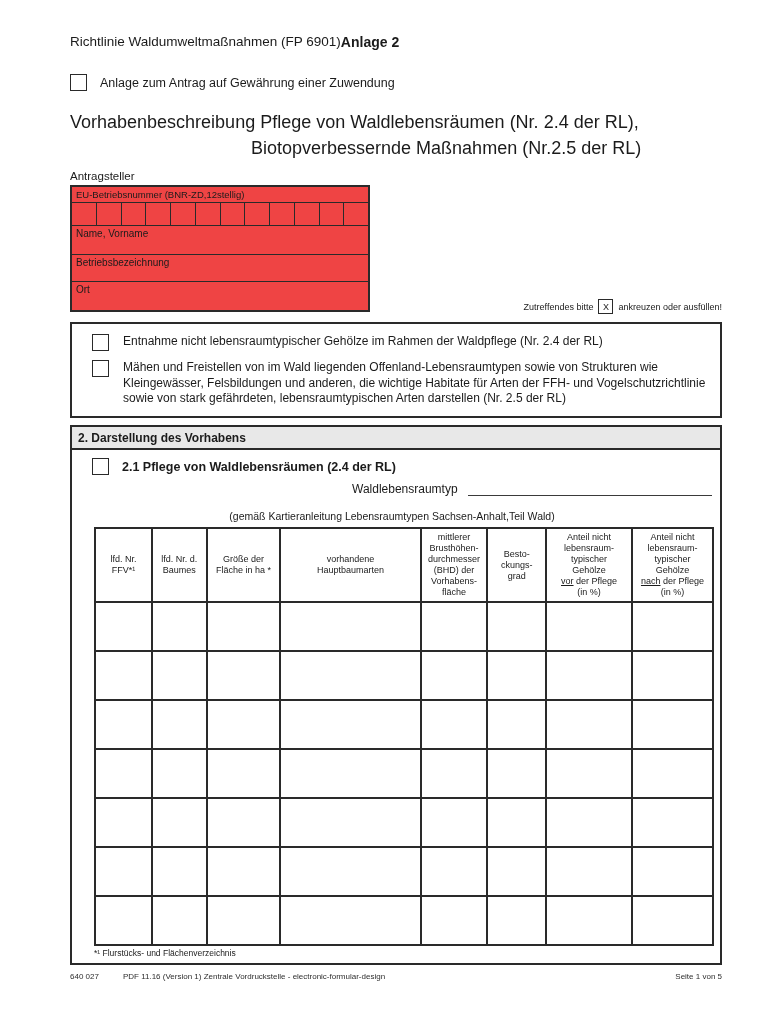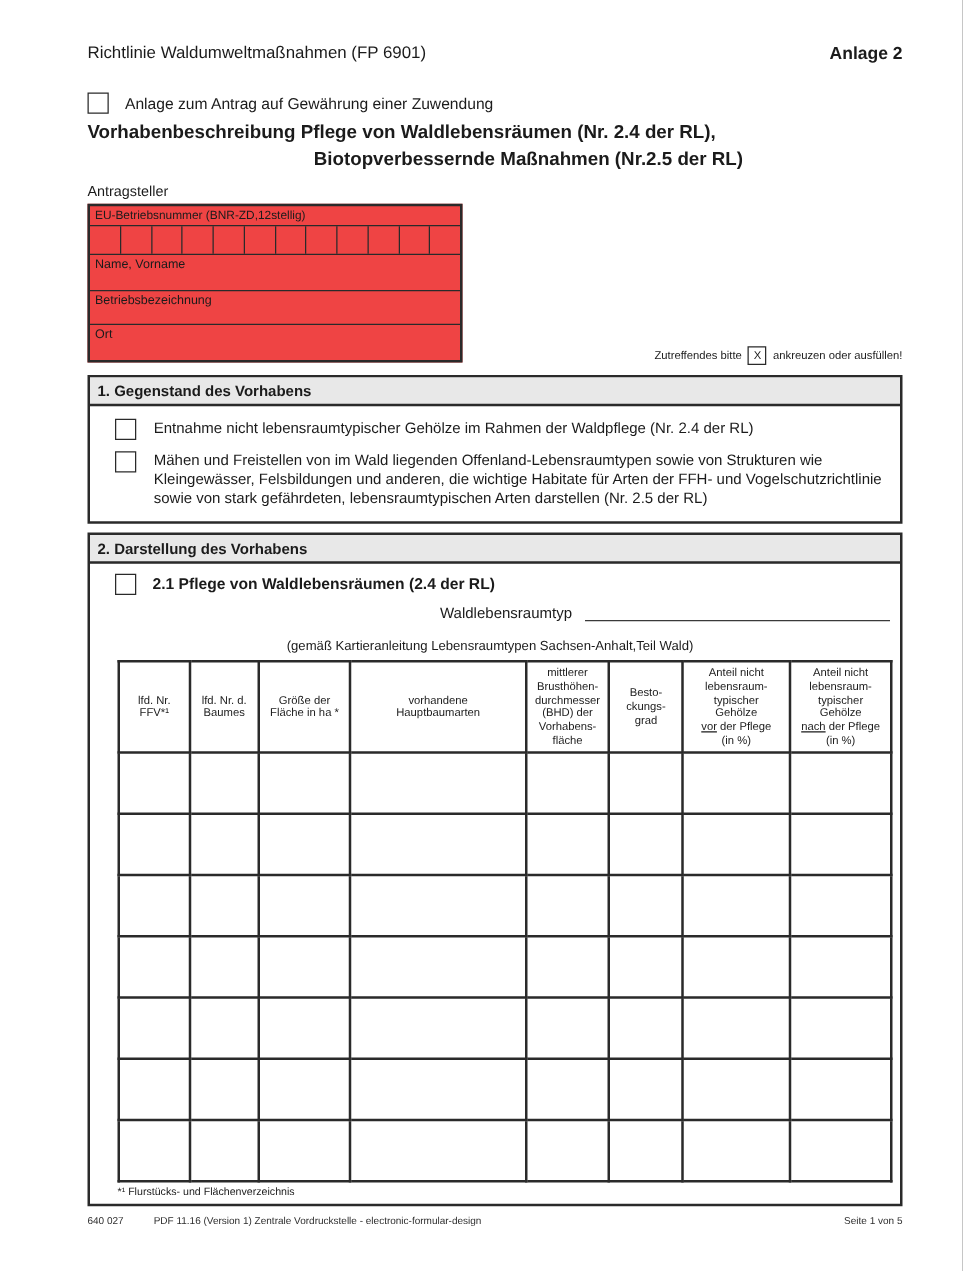--- a/index.html
+++ b/index.html
@@ -9,34 +9,34 @@
     background: #ffffff;
     margin: 0 auto;
     font-family: "Liberation Sans", "DejaVu Sans", sans-serif;
     color: #1b1b1b;
     padding: 34px 48px 0 70px;
     position: relative;
     overflow: hidden;
   }
 
   
-  .doc-header { display: flex; justify-content: space-between; align-items: flex-start; }
+  .doc-header { display: flex; align-items: flex-start; }
   .doc-title { font-size: 13.5px; }
   .annex { font-size: 14px; font-weight: bold; }
 
   .attach-row { margin-top: 24px; display: flex; align-items: center; gap: 13px; font-size: 12.5px; }
 
   .cb {
     width: 17px; height: 17px;
     border: 1.5px solid #2a2a2a;
     background: #fff;
     display: inline-block; flex: 0 0 auto;
   }
 
-  .main-title { margin-top: 4px; font-weight: bold; font-size: 15px; line-height: 1.45; }
+  .main-title { margin-top: 18px; font-weight: normal; font-size: 18px; line-height: 1.45; }
   .main-title .line2 { margin-left: 181px; }
 
   
   .applicant-label { margin-top: 9px; font-size: 11.5px; }
   .applicant-wrap { position: relative; margin-top: 3px; height: 127px; }
   .applicant-box { width: 300px; height: 127px; border: 2px solid #2a2a2a; background: #ef4444; }
   .eu-label { font-size: 9.5px; padding: 2px 4px 1px; height: 15px; }
   .eu-cells { display: flex; height: 23px; border-top: 1.5px solid #2a2a2a; }
   .eu-cell { flex: 1 1 0; border-right: 1.5px solid #2a2a2a; }
   .eu-cell:last-child { border-right: none; }
@@ -151,21 +151,20 @@
       </div>
     </div>
     <div class="hint-row">
       <span>Zutreffendes bitte</span>
       <span class="hint-box">X</span>
       <span>ankreuzen oder ausfüllen!</span>
     </div>
   </div>
 
   <div class="section">
-    <div class="section-header">1. Gegenstand des Vorhabens</div>
     <div class="s1-body">
       <div class="option">
         <span class="cb"></span>
         <span class="option-text">Entnahme nicht lebensraumtypischer Gehölze im Rahmen der Waldpflege (Nr. 2.4 der RL)</span>
       </div>
       <div class="option">
         <span class="cb"></span>
         <span class="option-text">Mähen und Freistellen von im Wald liegenden Offenland-Lebensraumtypen sowie von Strukturen wie Kleingewässer, Felsbildungen und anderen, die wichtige Habitate für Arten der FFH- und Vogelschutzrichtlinie sowie von stark gefährdeten, lebensraumtypischen Arten darstellen (Nr. 2.5 der RL)</span>
       </div>
     </div>

